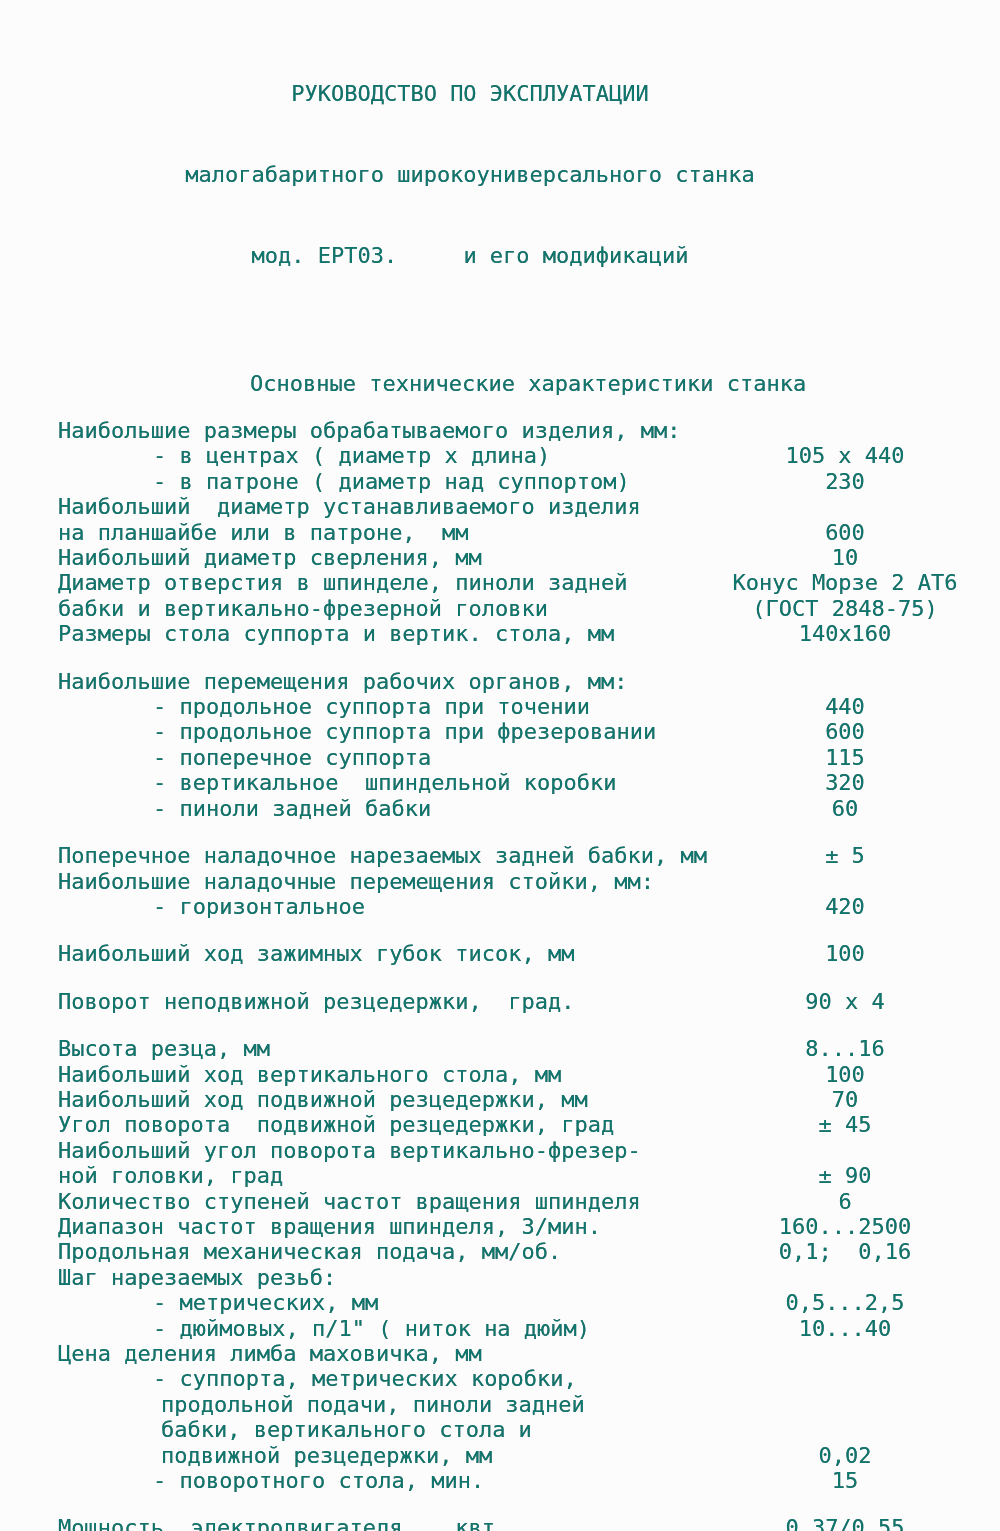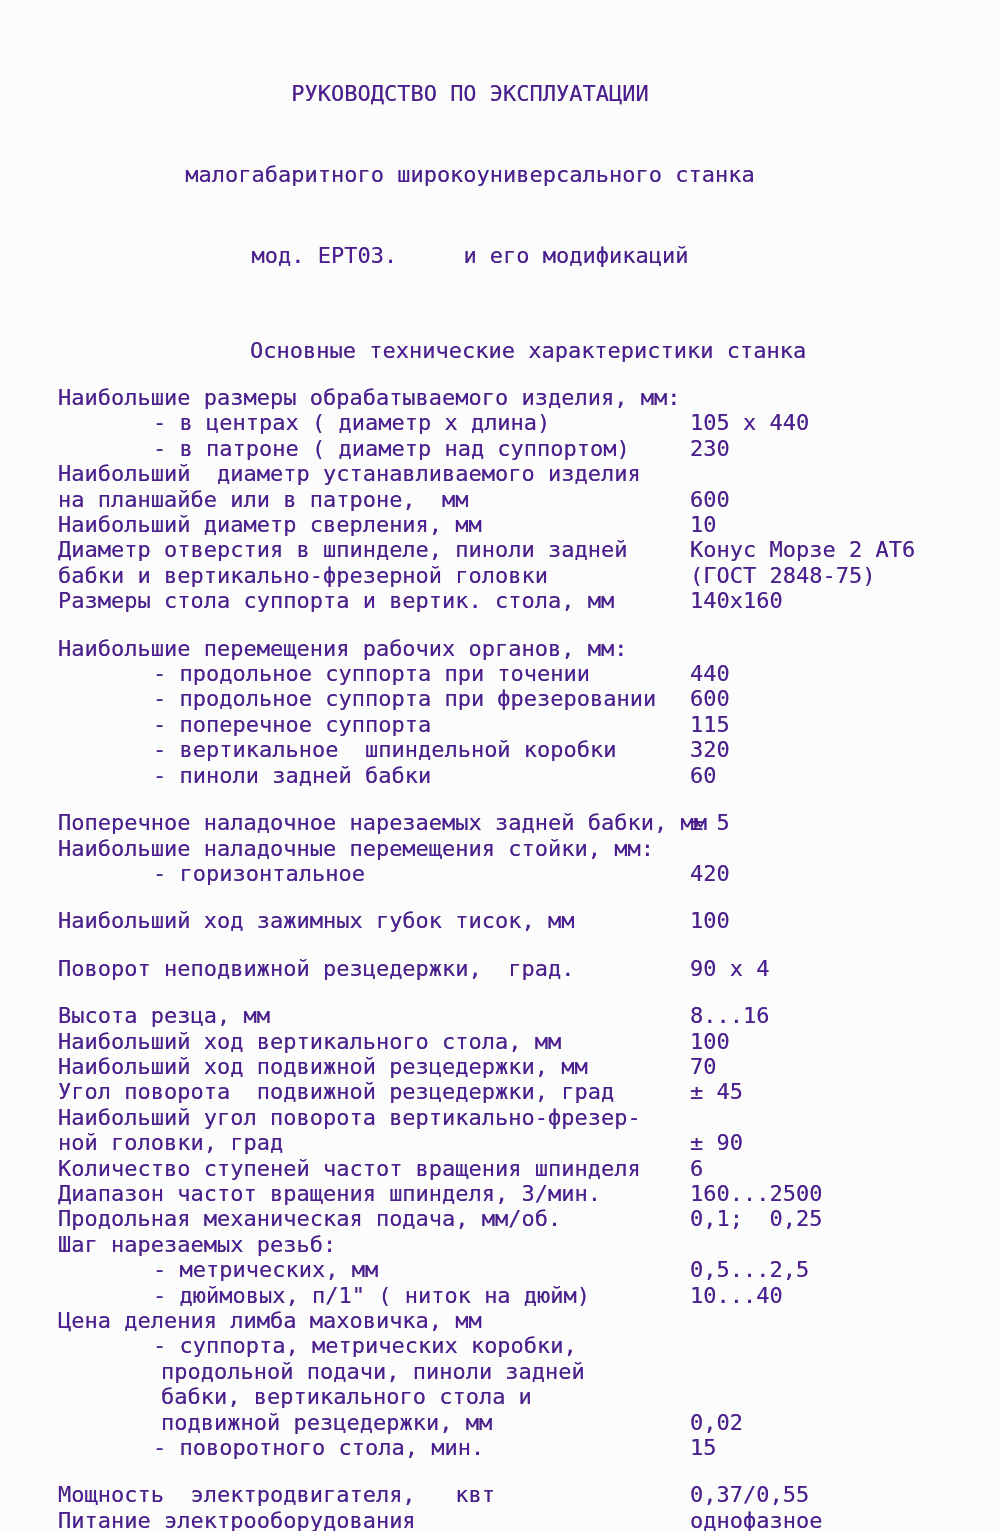--- a/index.html
+++ b/index.html
@@ -10,32 +10,32 @@
   .page {
     position: relative;
     width: 1000px;
     height: 1531px;
     margin: 0 auto;
     background: #fcfcfc;
     box-sizing: border-box;
     padding-top: 26px;
     overflow: hidden;
     font-family: "DejaVu Sans Mono", "Liberation Mono", monospace;
-    color: #4c1d95;
+    color: #0f766e;
     text-shadow: 0 0 0.6px rgba(20,20,20,0.55);
   }
   .title-block {
     width: 940px;            
     text-align: center;
     font-size: 22px;
     line-height: 27px;
     white-space: pre;
   }
   .section-heading {
-    margin-top: 15px;
+    margin-top: 48px;
     padding-left: 250px;
     font-size: 22px;
     line-height: 26px;
     white-space: pre;
   }
   .spec-list {
     margin-top: 21px;
     padding-left: 58px;
     font-size: 22px;
   }
@@ -47,20 +47,21 @@
     white-space: pre;
   }
   .row .label { display: inline-block; }
   .row.indent-1 .label { padding-left: 95px; }
   .row.indent-2 .label { padding-left: 103px; }
   .row .value {
     position: absolute;
     left: 632px;              
     top: 0;
     width: 310px;
+    text-align: center;
     white-space: pre;
   }
 </style>
 </head>
 <body>
 
 <div class="page">
   <div class="title-block">
     <div>РУКОВОДСТВО ПО ЭКСПЛУАТАЦИИ</div>
     <div>малогабаритного широкоуниверсального станка</div>
@@ -102,21 +103,21 @@
       </div>
       <div class="section">
         <div class="row indent-0"><span class="label">Высота резца, мм</span><span class="value">8...16</span></div>
         <div class="row indent-0"><span class="label">Наибольший ход вертикального стола, мм</span><span class="value">100</span></div>
         <div class="row indent-0"><span class="label">Наибольший ход подвижной резцедержки, мм</span><span class="value">70</span></div>
         <div class="row indent-0"><span class="label">Угол поворота  подвижной резцедержки, град</span><span class="value">± 45</span></div>
         <div class="row indent-0"><span class="label">Наибольший угол поворота вертикально-фрезер-</span><span class="value"></span></div>
         <div class="row indent-0"><span class="label">ной головки, град</span><span class="value">± 90</span></div>
         <div class="row indent-0"><span class="label">Количество ступеней частот вращения шпинделя</span><span class="value">6</span></div>
         <div class="row indent-0"><span class="label">Диапазон частот вращения шпинделя, 3/мин.</span><span class="value">160...2500</span></div>
-        <div class="row indent-0"><span class="label">Продольная механическая подача, мм/об.</span><span class="value">0,1;  0,25</span></div>
+        <div class="row indent-0"><span class="label">Продольная механическая подача, мм/об.</span><span class="value">0,1;  0,16</span></div>
         <div class="row indent-0"><span class="label">Шаг нарезаемых резьб:</span><span class="value"></span></div>
         <div class="row indent-1"><span class="label">- метрических, мм</span><span class="value">0,5...2,5</span></div>
         <div class="row indent-1"><span class="label">- дюймовых, п/1" ( ниток на дюйм)</span><span class="value">10...40</span></div>
         <div class="row indent-0"><span class="label">Цена деления лимба маховичка, мм</span><span class="value"></span></div>
         <div class="row indent-1"><span class="label">- суппорта, метрических коробки,</span><span class="value"></span></div>
         <div class="row indent-2"><span class="label">продольной подачи, пиноли задней</span><span class="value"></span></div>
         <div class="row indent-2"><span class="label">бабки, вертикального стола и</span><span class="value"></span></div>
         <div class="row indent-2"><span class="label">подвижной резцедержки, мм</span><span class="value">0,02</span></div>
         <div class="row indent-1"><span class="label">- поворотного стола, мин.</span><span class="value">15</span></div>
       </div>

